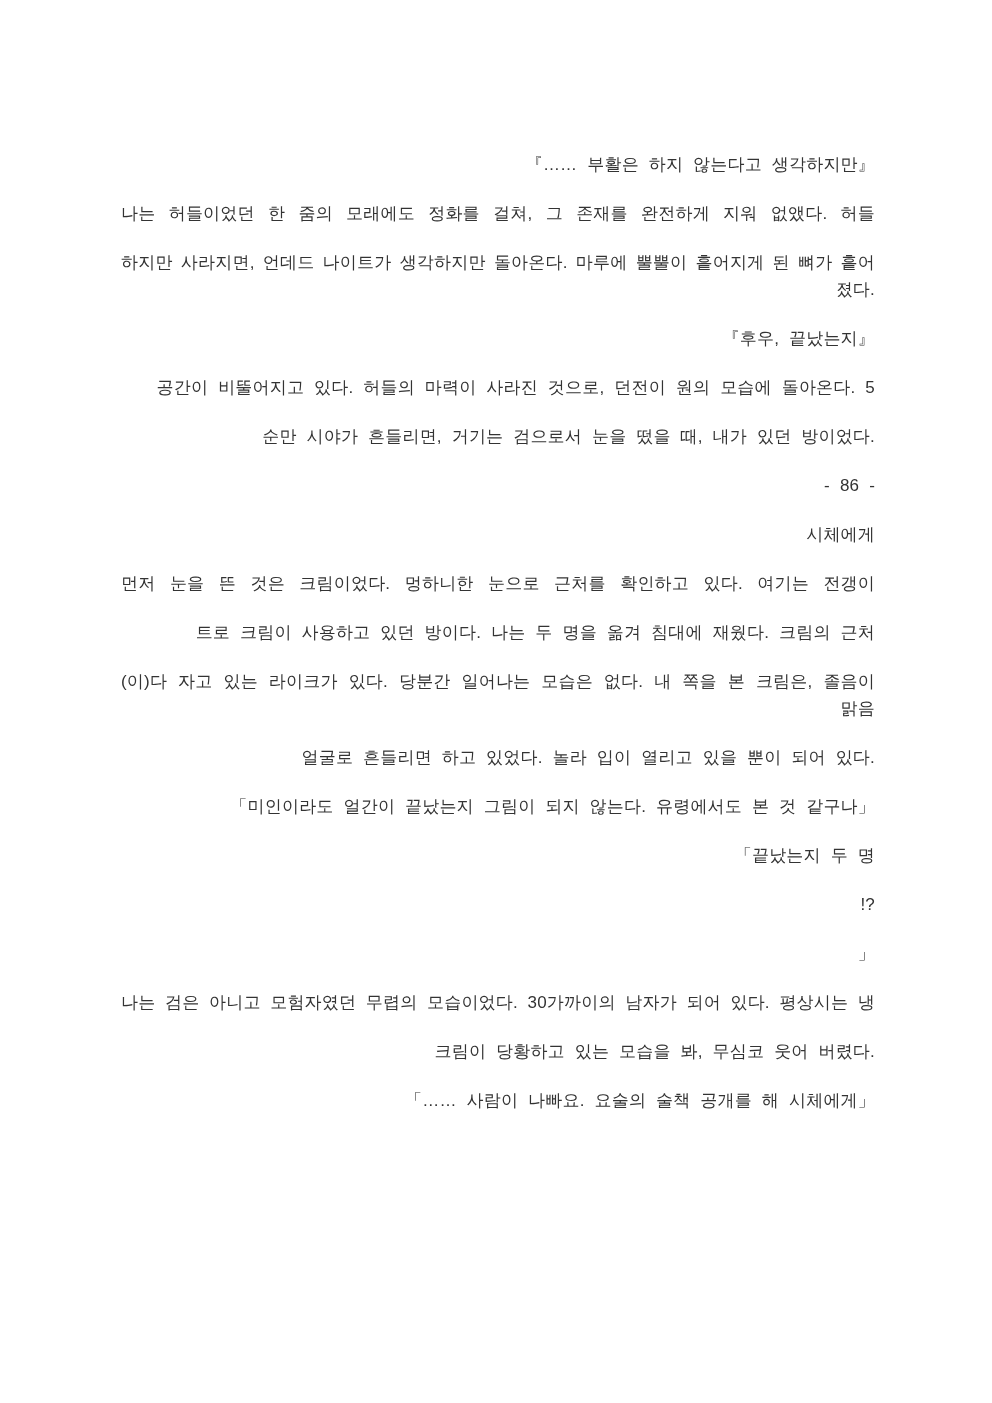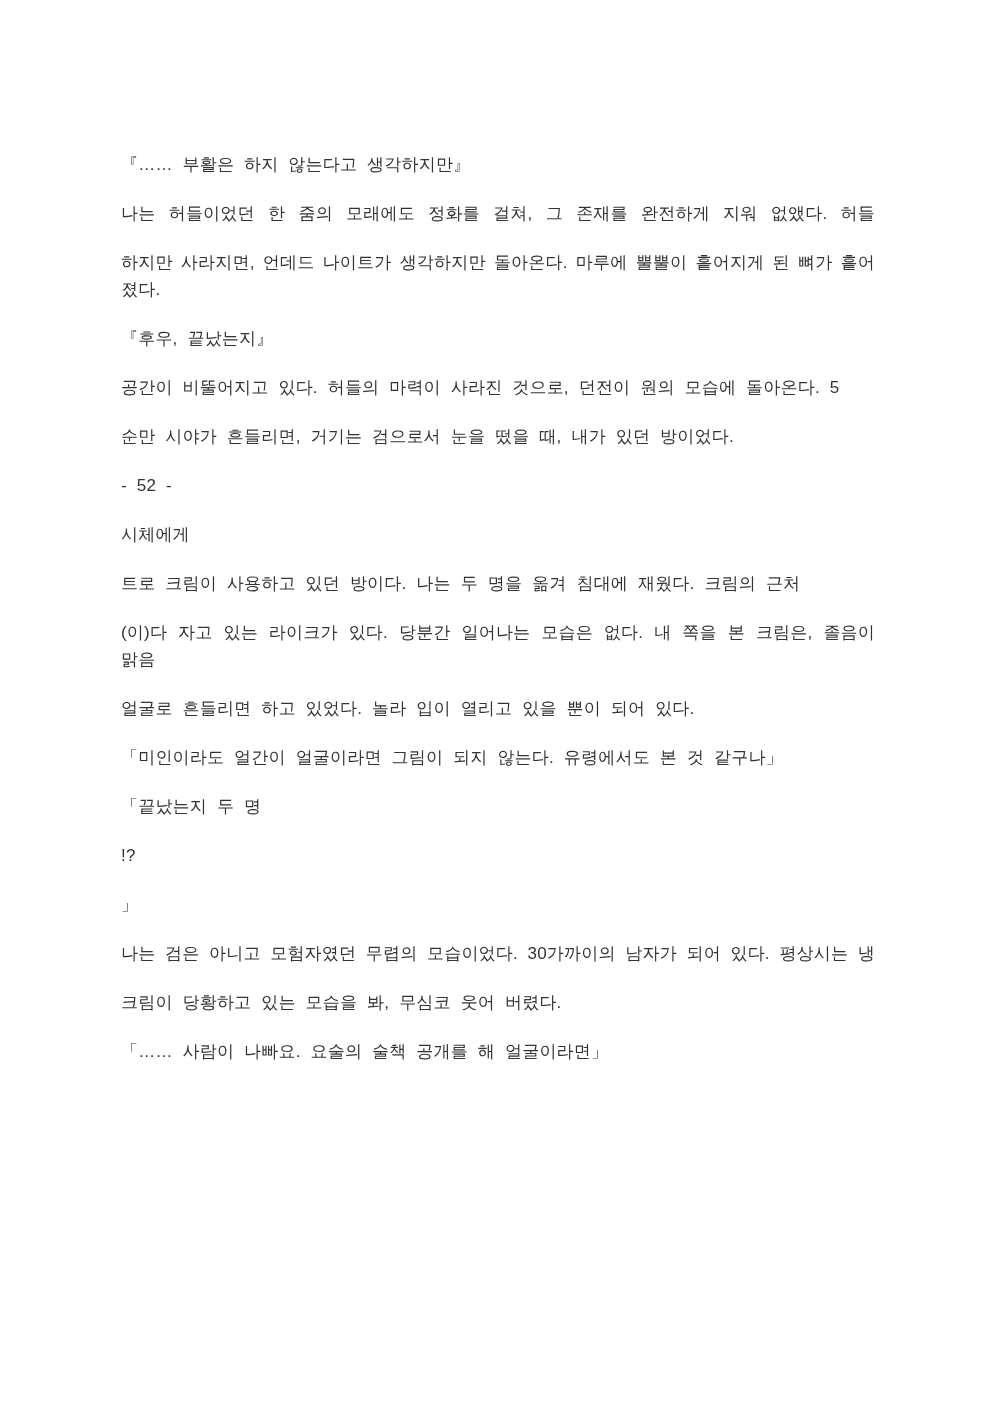--- a/index.html
+++ b/index.html
@@ -25,21 +25,21 @@
       width: 100%;
     }
     .line {
       margin: 0;
       padding: 0;
       font-size: 17px;
       line-height: 27px;
       letter-spacing: 0.2px;
       word-spacing: 5px;
       color: #333333;
-      text-align: left;
+      text-align: right;
       white-space: normal;
     }
     .line.para {
       margin-top: 22px;
     }
     .line.para:first-child {
       margin-top: 0;
     }
     .line.justify {
       text-align: justify;
@@ -52,27 +52,28 @@
 
 <div class="page">
   <div class="text-block" id="text-block">
       <p class="line para">『…… 부활은 하지 않는다고 생각하지만』</p>
       <p class="line para justify">나는 허들이었던 한 줌의 모래에도 정화를 걸쳐, 그 존재를 완전하게 지워 없앴다. 허들</p>
       <p class="line para justify">하지만 사라지면, 언데드 나이트가 생각하지만 돌아온다. 마루에 뿔뿔이 흩어지게 된 뼈가 흩어</p>
       <p class="line">졌다.</p>
       <p class="line para">『후우, 끝났는지』</p>
       <p class="line para">공간이 비뚤어지고 있다. 허들의 마력이 사라진 것으로, 던전이 원의 모습에 돌아온다. 5</p>
       <p class="line para">순만 시야가 흔들리면, 거기는 검으로서 눈을 떴을 때, 내가 있던 방이었다.</p>
-      <p class="line para">- 52 -</p>
+      <p class="line para">- 86 -</p>
       <p class="line para">시체에게</p>
+      <p class="line para justify">먼저 눈을 뜬 것은 크림이었다. 멍하니한 눈으로 근처를 확인하고 있다. 여기는 전갱이</p>
       <p class="line para">트로 크림이 사용하고 있던 방이다. 나는 두 명을 옮겨 침대에 재웠다. 크림의 근처</p>
       <p class="line para justify">(이)다 자고 있는 라이크가 있다. 당분간 일어나는 모습은 없다. 내 쪽을 본 크림은, 졸음이</p>
       <p class="line">맑음</p>
       <p class="line para">얼굴로 흔들리면 하고 있었다. 놀라 입이 열리고 있을 뿐이 되어 있다.</p>
-      <p class="line para">「미인이라도 얼간이 얼굴이라면 그림이 되지 않는다. 유령에서도 본 것 같구나」</p>
+      <p class="line para">「미인이라도 얼간이 끝났는지 그림이 되지 않는다. 유령에서도 본 것 같구나」</p>
       <p class="line para">「끝났는지 두 명</p>
       <p class="line para">!?</p>
       <p class="line para">」</p>
       <p class="line para justify">나는 검은 아니고 모험자였던 무렵의 모습이었다. 30가까이의 남자가 되어 있다. 평상시는 냉</p>
       <p class="line para">크림이 당황하고 있는 모습을 봐, 무심코 웃어 버렸다.</p>
-      <p class="line para">「…… 사람이 나빠요. 요술의 술책 공개를 해 얼굴이라면」</p>
+      <p class="line para">「…… 사람이 나빠요. 요술의 술책 공개를 해 시체에게」</p>
     </div>
 </div>
 
 </body></html>

